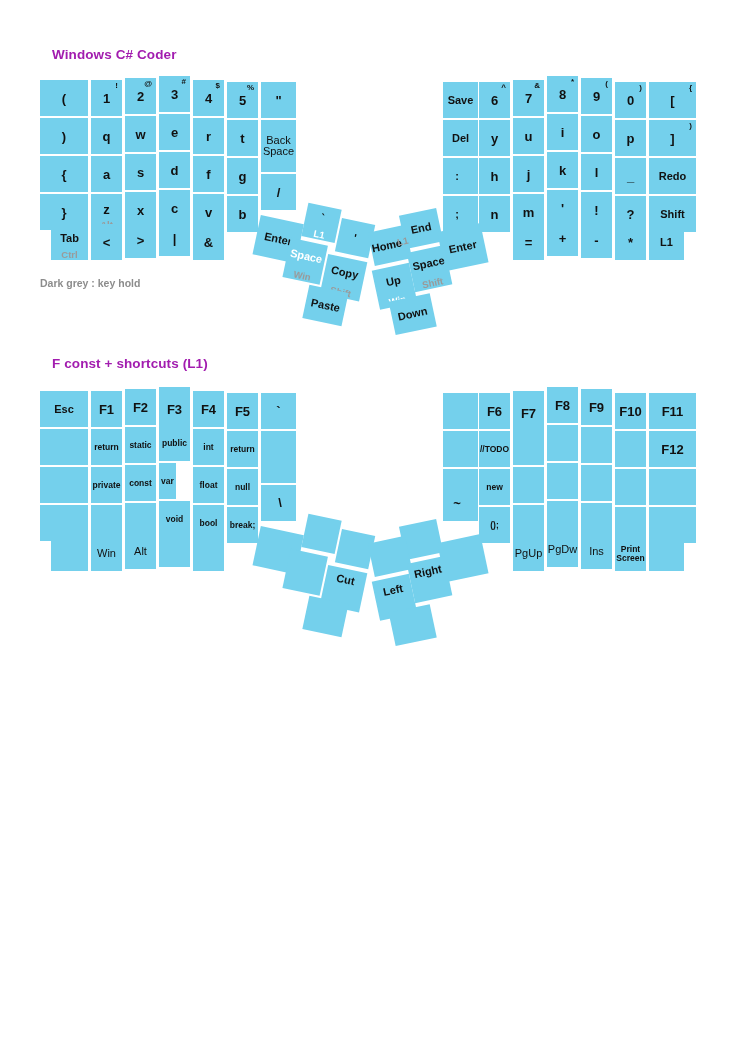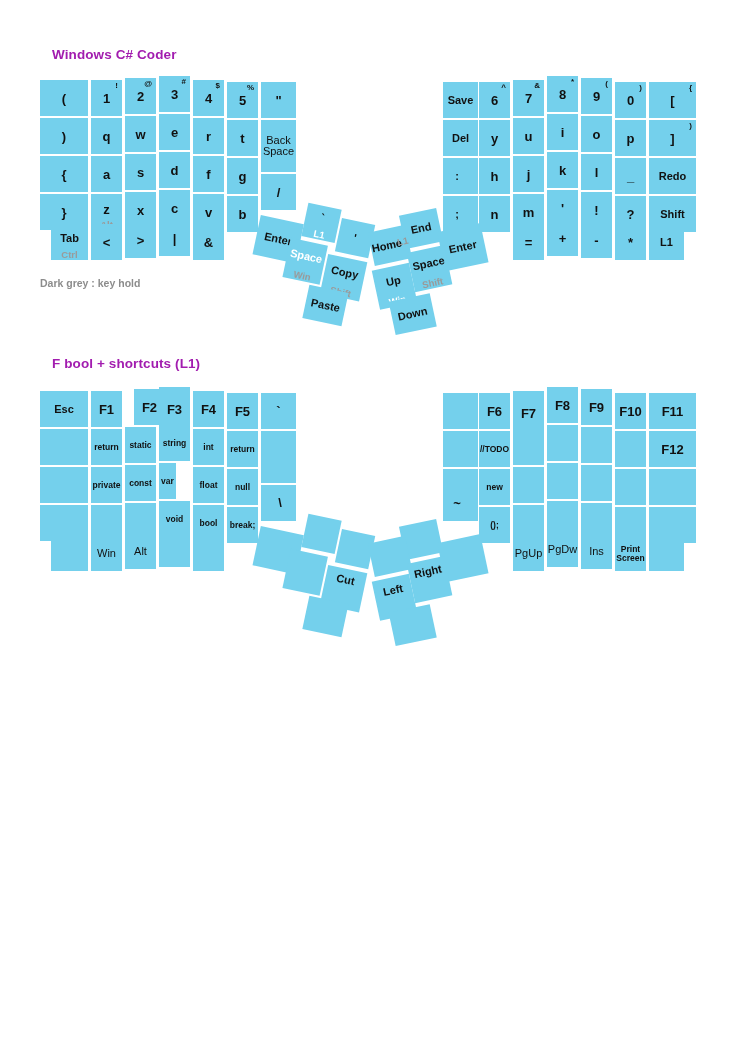--- a/index.html
+++ b/index.html
@@ -318,31 +318,31 @@
     <span class="lbl c">-</span>
   </div>
   <div class="key" style="left:615px;top:224px;width:31px;height:36px;">
     <span class="lbl c">*</span>
   </div>
   <div class="key" style="left:649px;top:224px;width:35px;height:36px;">
     <span class="lbl c sm">L1</span>
   </div>
 </div>
 
-<div class="layer-title" style="left:40px;top:356px;">F bool + shortcuts (L1)</div>
+<div class="layer-title" style="left:40px;top:356px;">F const + shortcuts (L1)</div>
 
 <div class="kb">
 
   <div class="key" style="left:40px;top:391px;width:48px;height:36px;">
     <span class="lbl c sm">Esc</span>
   </div>
   <div class="key" style="left:91px;top:391px;width:31px;height:36px;">
     <span class="lbl c">F1</span>
   </div>
-  <div class="key" style="left:134px;top:389px;width:31px;height:36px;">
+  <div class="key" style="left:125px;top:389px;width:31px;height:36px;">
     <span class="lbl c">F2</span>
   </div>
   <div class="key" style="left:159px;top:387px;width:31px;height:43px;">
     <span class="lbl c">F3</span>
   </div>
   <div class="key" style="left:193px;top:391px;width:31px;height:36px;">
     <span class="lbl c">F4</span>
   </div>
   <div class="key" style="left:227px;top:393px;width:31px;height:36px;">
     <span class="lbl c">F5</span>
@@ -354,21 +354,21 @@
   <div class="key" style="left:40px;top:429px;width:48px;height:36px;">
     <span class="lbl c xxs"></span>
   </div>
   <div class="key" style="left:91px;top:429px;width:31px;height:36px;">
     <span class="lbl c xxs">return</span>
   </div>
   <div class="key" style="left:125px;top:427px;width:31px;height:36px;">
     <span class="lbl c xxs">static</span>
   </div>
   <div class="key" style="left:159px;top:425px;width:31px;height:36px;">
-    <span class="lbl c xxs">string</span>
+    <span class="lbl c xxs">public</span>
   </div>
   <div class="key" style="left:193px;top:429px;width:31px;height:36px;">
     <span class="lbl c xxs">int</span>
   </div>
   <div class="key" style="left:227px;top:431px;width:31px;height:36px;">
     <span class="lbl c xxs">return</span>
   </div>
   <div class="key" style="left:261px;top:431px;width:35px;height:52px;">
     <span class="lbl c xxs"></span>
   </div>

